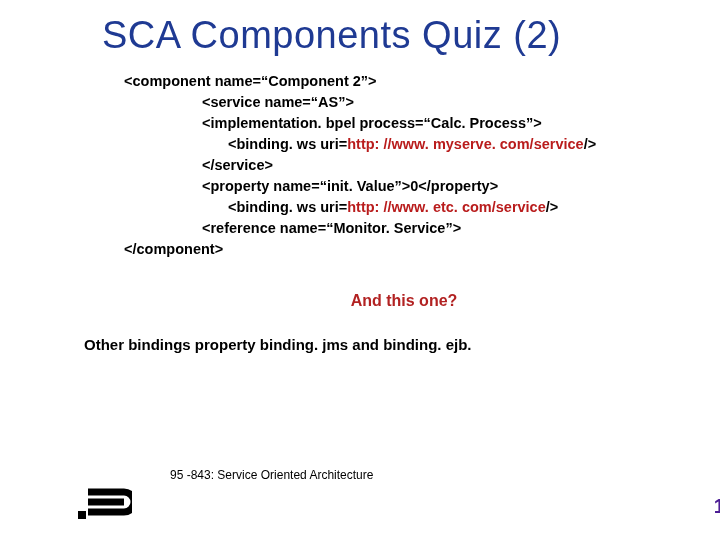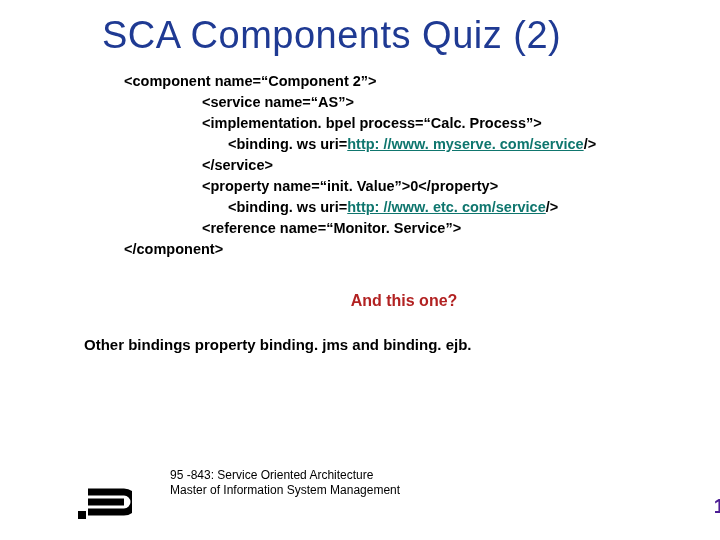--- a/index.html
+++ b/index.html
@@ -30,22 +30,21 @@
     color: #000;
     line-height: 1.45;
     padding: 4px 0 0 80px;
     font-family: Verdana, Geneva, sans-serif;
     white-space: nowrap;
   }
   .code-line { display: block; }
   .ind1 { padding-left: 78px; }
   .ind2 { padding-left: 104px; }
   .link {
-    color: #0f766e;
-    text-decoration: underline;
+    color: #b91c1c;
   }
   .q-line {
     text-align: center;
     color: #b22222;
     font-family: Arial, Helvetica, sans-serif;
     font-weight: bold;
     font-size: 16px;
     margin-top: 32px;
   }
   .other-line {
@@ -116,18 +115,17 @@
   <div class="footer">
     <div class="logo">
       <svg width="54" height="34" viewBox="0 0 54 34">
         <rect x="0" y="23" width="8" height="8" fill="#000"></rect>
         <path d="M10 4 H46 A10 10 0 0 1 46 24 H10" fill="none" stroke="#000" stroke-width="7" stroke-linecap="butt"></path>
         <path d="M10 14 H46" fill="none" stroke="#000" stroke-width="7"></path>
       </svg>
     </div>
     <div class="footer-text">
       <span>95 -843: Service Oriented Architecture</span><br>
-      <span>Master of Information System Management</span>
     </div>
     <div class="page-num">12</div>
   </div>
 
 </div>
 
 </body></html>

